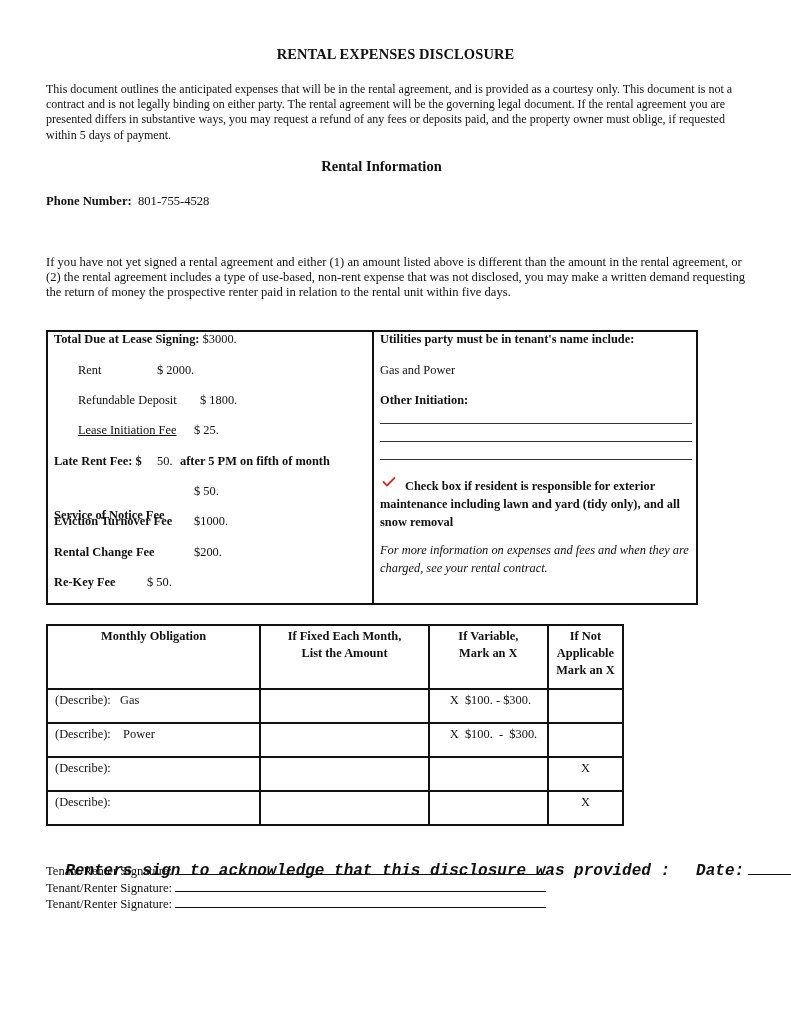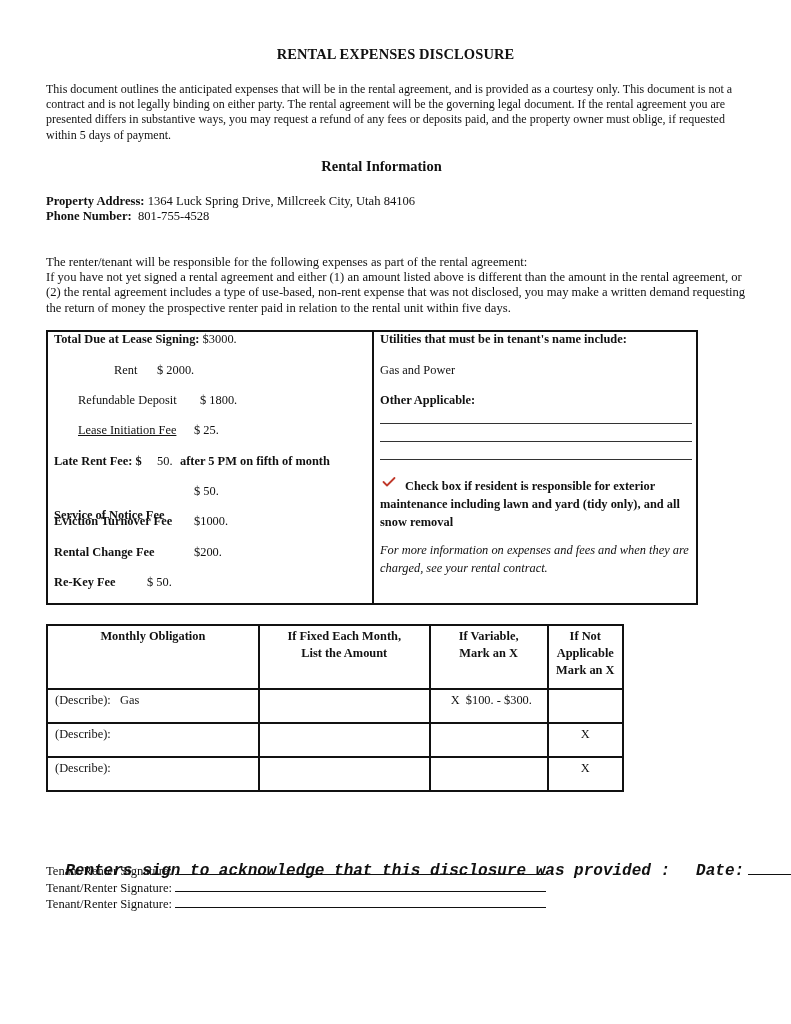--- a/index.html
+++ b/index.html
@@ -64,54 +64,52 @@
   .sign-head { font-weight: bold; font-style: italic; font-size: 16px; font-family: Liberation Mono, monospace; }
 </style>
 </head>
 <body>
 
 <div class="abs title">RENTAL EXPENSES DISCLOSURE</div>
 <div class="abs para" style="top:82px;">This document outlines the anticipated expenses that will be in the rental agreement, and is provided as a courtesy only. This document is not a contract and is not legally binding on either party. The rental agreement will be the governing legal document. If the rental agreement you are presented differs in substantive ways, you may request a refund of any fees or deposits paid, and the property owner must oblige, if requested within 5 days of payment.</div>
 <div class="abs section-title">Rental Information</div>
 
 <div class="abs info">
-  <div><b>Property Address:</b><span> 1364 Luck Spring Drive, Millcreek City, Utah 84106</span></div>
   <div><b>Phone Number:</b><span style="white-space:pre">  801-755-4528</span></div>
 </div>
 
 <div class="abs resp">
-  <div>The renter/tenant will be responsible for the following expenses as part of the rental agreement:</div>
   <div>If you have not yet signed a rental agreement and either (1) an amount listed above is different than the amount in the rental agreement, or (2) the rental agreement includes a type of use-based, non-rent expense that was not disclosed, you may make a written demand requesting the return of money the prospective renter paid in relation to the rental unit within five days.</div>
 </div>
 
 <div class="abs box"></div>
 <div class="abs box-divider"></div>
 
 <div class="abs fee" style="left:54px; top:332px;"><b>Total Due at Lease Signing:</b><span> $3000.</span></div>
-<div class="abs fee" style="left:78px; top:363px;margin-left:36px;">Rent</div>
+<div class="abs fee" style="left:78px; top:363px;">Rent</div>
 <div class="abs fee" style="left:157px; top:363px;">$ 2000.</div>
 <div class="abs fee" style="left:78px; top:393px;">Refundable Deposit</div>
 <div class="abs fee" style="left:200px; top:393px;">$ 1800.</div>
 <div class="abs fee" style="left:78px; top:423px;text-decoration:underline;">Lease Initiation Fee</div>
 <div class="abs fee" style="left:194px; top:423px;">$ 25.</div>
 <div class="abs fee bold" style="left:54px; top:454px;">Late Rent Fee: $</div>
 <div class="abs fee" style="left:157px; top:454px;">50.</div>
 <div class="abs fee bold" style="left:180px; top:454px;">after 5 PM on fifth of month</div>
 <div class="abs fee bold" style="left:54px; top:492px;margin-top:16px;">Service of Notice Fee</div>
 <div class="abs fee" style="left:194px; top:484px;">$ 50.</div>
 <div class="abs fee bold" style="left:54px; top:514px;">Eviction Turnover Fee</div>
 <div class="abs fee" style="left:194px; top:514px;">$1000.</div>
 <div class="abs fee bold" style="left:54px; top:545px;">Rental Change Fee</div>
 <div class="abs fee" style="left:194px; top:545px;">$200.</div>
 <div class="abs fee bold" style="left:54px; top:575px;">Re-Key Fee</div>
 <div class="abs fee" style="left:147px; top:575px;">$ 50.</div>
 
-<div class="abs right-col" style="top:332px; font-weight:bold;">Utilities that must be in tenant's name include:</div>
+<div class="abs right-col" style="top:332px; font-weight:bold;">Utilities party must be in tenant's name include:</div>
 <div class="abs right-col" style="top:363px;">Gas and Power</div>
-<div class="abs right-col" style="top:393px; font-weight:bold;">Other Applicable:</div>
+<div class="abs right-col" style="top:393px; font-weight:bold;">Other Initiation:</div>
 <div class="abs uline" style="top:423px;"></div>
 <div class="abs uline" style="top:441px;"></div>
 <div class="abs uline" style="top:459px;"></div>
 
 <svg class="abs check" viewBox="0 0 14 12">
   <polyline id="checkmark" points="1.5,6 5,9.5 12.5,2" fill="none" stroke="#c0392b" stroke-width="1.8" stroke-linecap="round" stroke-linejoin="round"></polyline>
 </svg>
 <div class="abs right-col" style="top:477px; font-weight:bold; line-height:18px; text-indent:25px; width:312px;">Check box if resident is responsible for exterior maintenance including lawn and yard (tidy only), and all snow removal</div>
 <div class="abs right-col italic-note" style="top:541px; width:315px;">For more information on expenses and fees and when they are charged, see your rental contract.</div>
 
@@ -135,20 +133,26 @@
     </tr>
   </thead>
   <tbody>
     <tr>
       <td style="white-space:pre">(Describe):   Gas</td>
       <td></td>
       <td class="var">X  $100. - $300.</td>
       <td class="na"></td>
     </tr>
     <tr>
+      <td style="white-space:pre">(Describe):    Power</td>
+      <td></td>
+      <td class="var">X  $100.  -  $300.</td>
+      <td class="na"></td>
+    </tr>
+    <tr>
       <td style="white-space:pre">(Describe):</td>
       <td></td>
       <td class="var"></td>
       <td class="na">X</td>
     </tr>
     <tr>
       <td style="white-space:pre">(Describe):</td>
       <td></td>
       <td class="var"></td>
       <td class="na">X</td>

